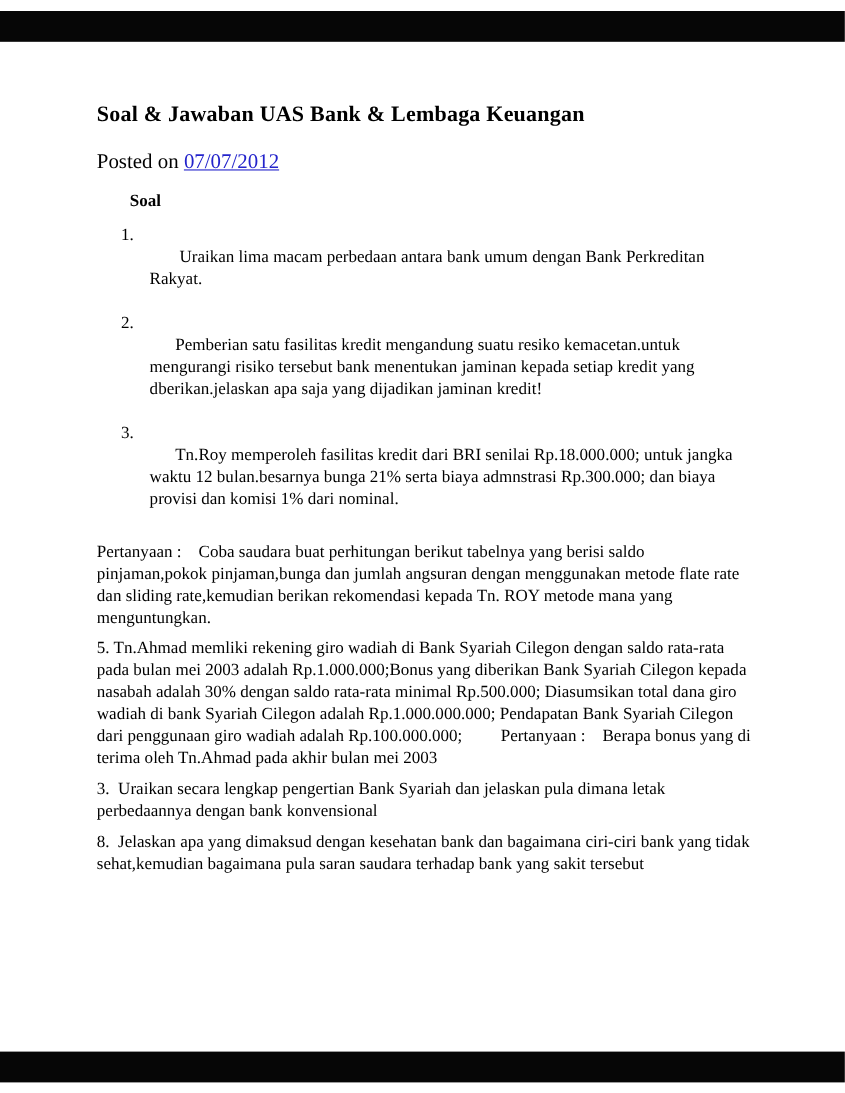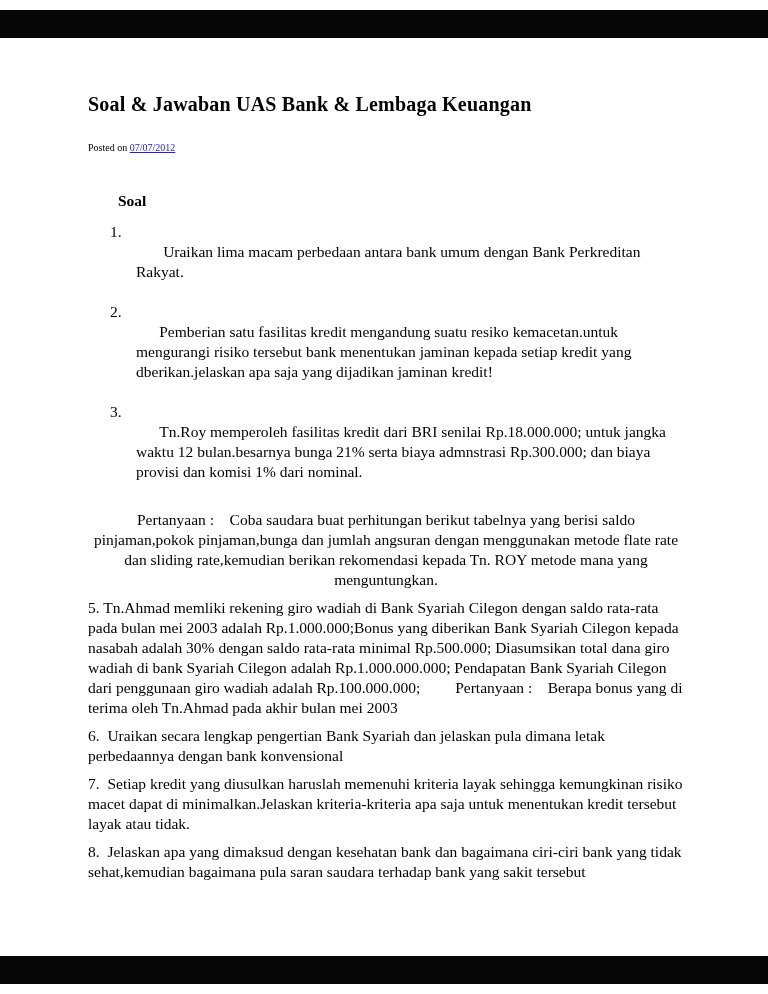--- a/index.html
+++ b/index.html
@@ -26,38 +26,38 @@
   h1.doc-title {
     margin: 0;
     font-size: 20px;
     line-height: 40px;
     font-weight: bold;
     letter-spacing: 0.2px;
     max-width: 600px;
   }
   .posted-line {
     margin-top: 13px;
-    font-size: 10px;
+    font-size: 19px;
     line-height: 21px;
   }
   .posted-line a {
     color: #2323cb;
     text-decoration: underline;
     cursor: pointer;
   }
   .exam-heading {
     margin-top: 15px;
     padding-left: 45px;
     font-weight: bold;
     font-size: 15.5px;
     line-height: 21px;
     white-space: pre-wrap;
   }
   .section-label {
-    margin-top: 32px;
+    margin-top: 14px;
     padding-left: 30px;
     font-weight: bold;
     font-size: 15.5px;
     line-height: 21px;
   }
   .question-list {
     margin-top: 11px;
   }
   .q-item {
     position: relative;
@@ -70,21 +70,21 @@
     position: absolute;
     left: 22px; top: 0;
     white-space: nowrap;
   }
   .doc-par {
     margin: 8px 0 0 0;
     font-size: 15.5px;
     line-height: 20px;
     white-space: pre-wrap;
   }
-  .par-first { margin-top: 8px; text-align: center; }
+  .par-first { margin-top: 8px; }
 </style>
 </head>
 <body>
 
 <div class="letterbox-bar bar-top"></div>
 
 <div class="doc-content">
 
   <h1 class="doc-title">Soal &amp; Jawaban UAS Bank &amp; Lembaga Keuangan</h1>
 
@@ -100,19 +100,18 @@
     <div class="q-item">
       <span class="q-num">2.</span><span>Pemberian satu fasilitas kredit mengandung suatu resiko kemacetan.untuk mengurangi risiko tersebut bank menentukan jaminan kepada setiap kredit yang dberikan.jelaskan apa saja yang dijadikan jaminan kredit!</span>
     </div>
     <div class="q-item">
       <span class="q-num">3.</span><span>Tn.Roy memperoleh fasilitas kredit dari BRI senilai Rp.18.000.000; untuk jangka waktu 12 bulan.besarnya bunga 21% serta biaya admnstrasi Rp.300.000; dan biaya provisi dan komisi 1% dari nominal.</span>
     </div>
   </div>
 
   <p class="doc-par par-first">Pertanyaan :    Coba saudara buat perhitungan berikut tabelnya yang berisi saldo pinjaman,pokok pinjaman,bunga dan jumlah angsuran dengan menggunakan metode flate rate dan sliding rate,kemudian berikan rekomendasi kepada Tn. ROY metode mana yang menguntungkan.</p>
   <p class="doc-par">5. Tn.Ahmad memliki rekening giro wadiah di Bank Syariah Cilegon dengan saldo rata-rata pada bulan mei 2003 adalah Rp.1.000.000;Bonus yang diberikan Bank Syariah Cilegon kepada nasabah adalah 30% dengan saldo rata-rata minimal Rp.500.000; Diasumsikan total dana giro wadiah di bank Syariah Cilegon adalah Rp.1.000.000.000; Pendapatan Bank Syariah Cilegon dari penggunaan giro wadiah adalah Rp.100.000.000;         Pertanyaan :    Berapa bonus yang di terima oleh Tn.Ahmad pada akhir bulan mei 2003</p>
-  <p class="doc-par">6.  Uraikan secara lengkap pengertian Bank Syariah dan jelaskan pula dimana letak perbedaannya dengan bank konvensional</p>
-  <p class="doc-par">7.  Setiap kredit yang diusulkan haruslah memenuhi kriteria layak sehingga kemungkinan risiko macet dapat di minimalkan.Jelaskan kriteria-kriteria apa saja untuk menentukan kredit tersebut layak atau tidak.</p>
+  <p class="doc-par">3.  Uraikan secara lengkap pengertian Bank Syariah dan jelaskan pula dimana letak perbedaannya dengan bank konvensional</p>
   <p class="doc-par">8.  Jelaskan apa yang dimaksud dengan kesehatan bank dan bagaimana ciri-ciri bank yang tidak sehat,kemudian bagaimana pula saran saudara terhadap bank yang sakit tersebut</p>
 
 </div>
 
 <div class="letterbox-bar bar-bottom"></div>
 
 </body></html>

